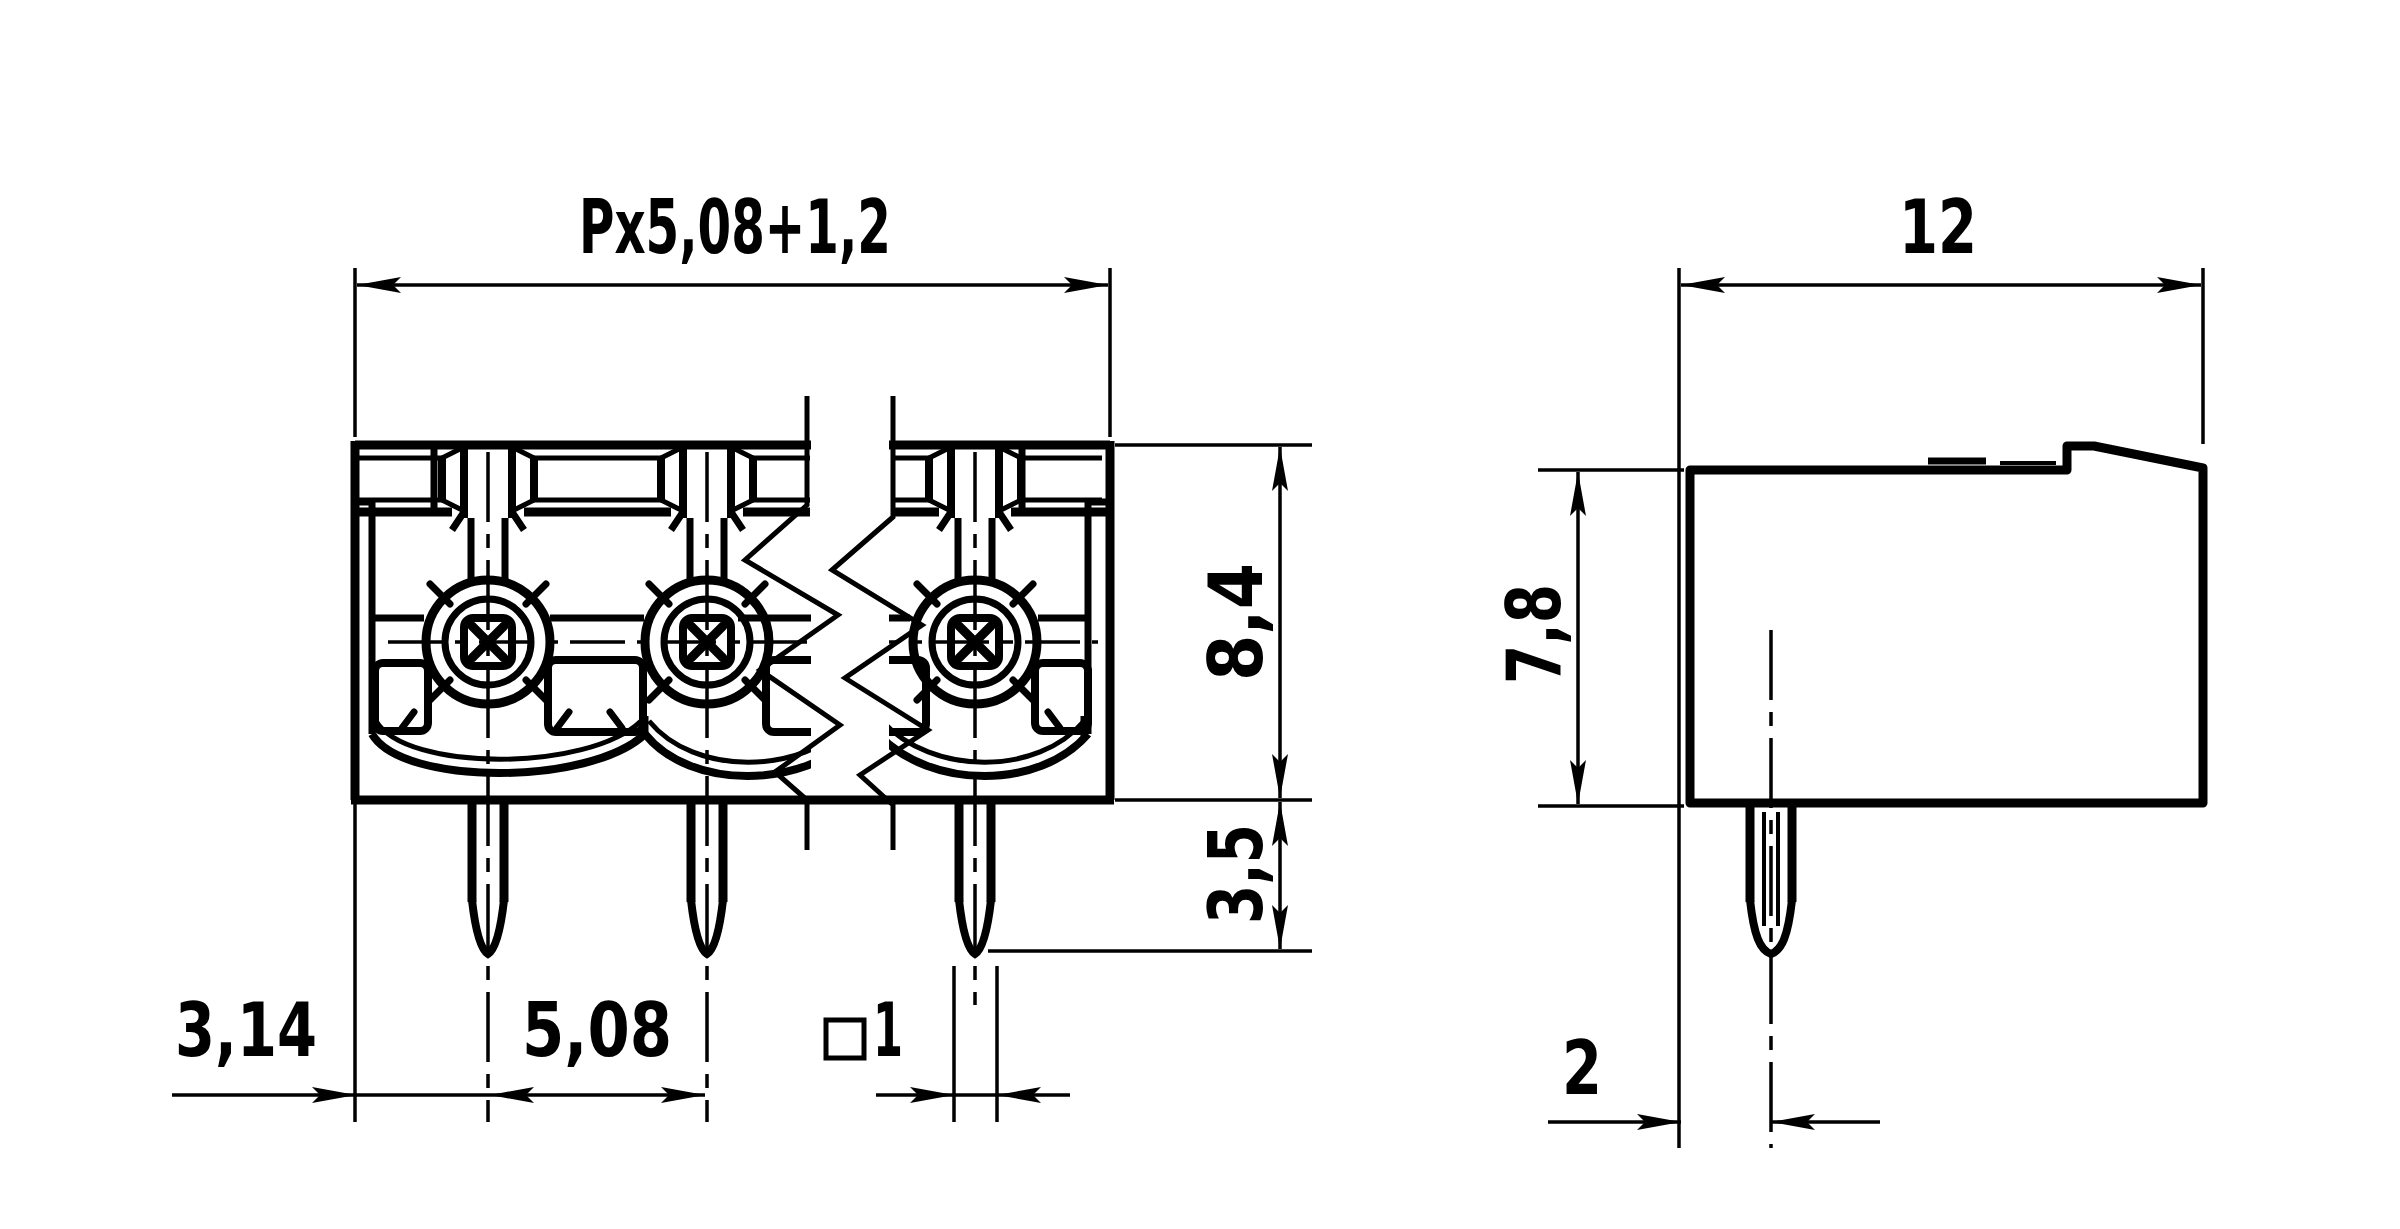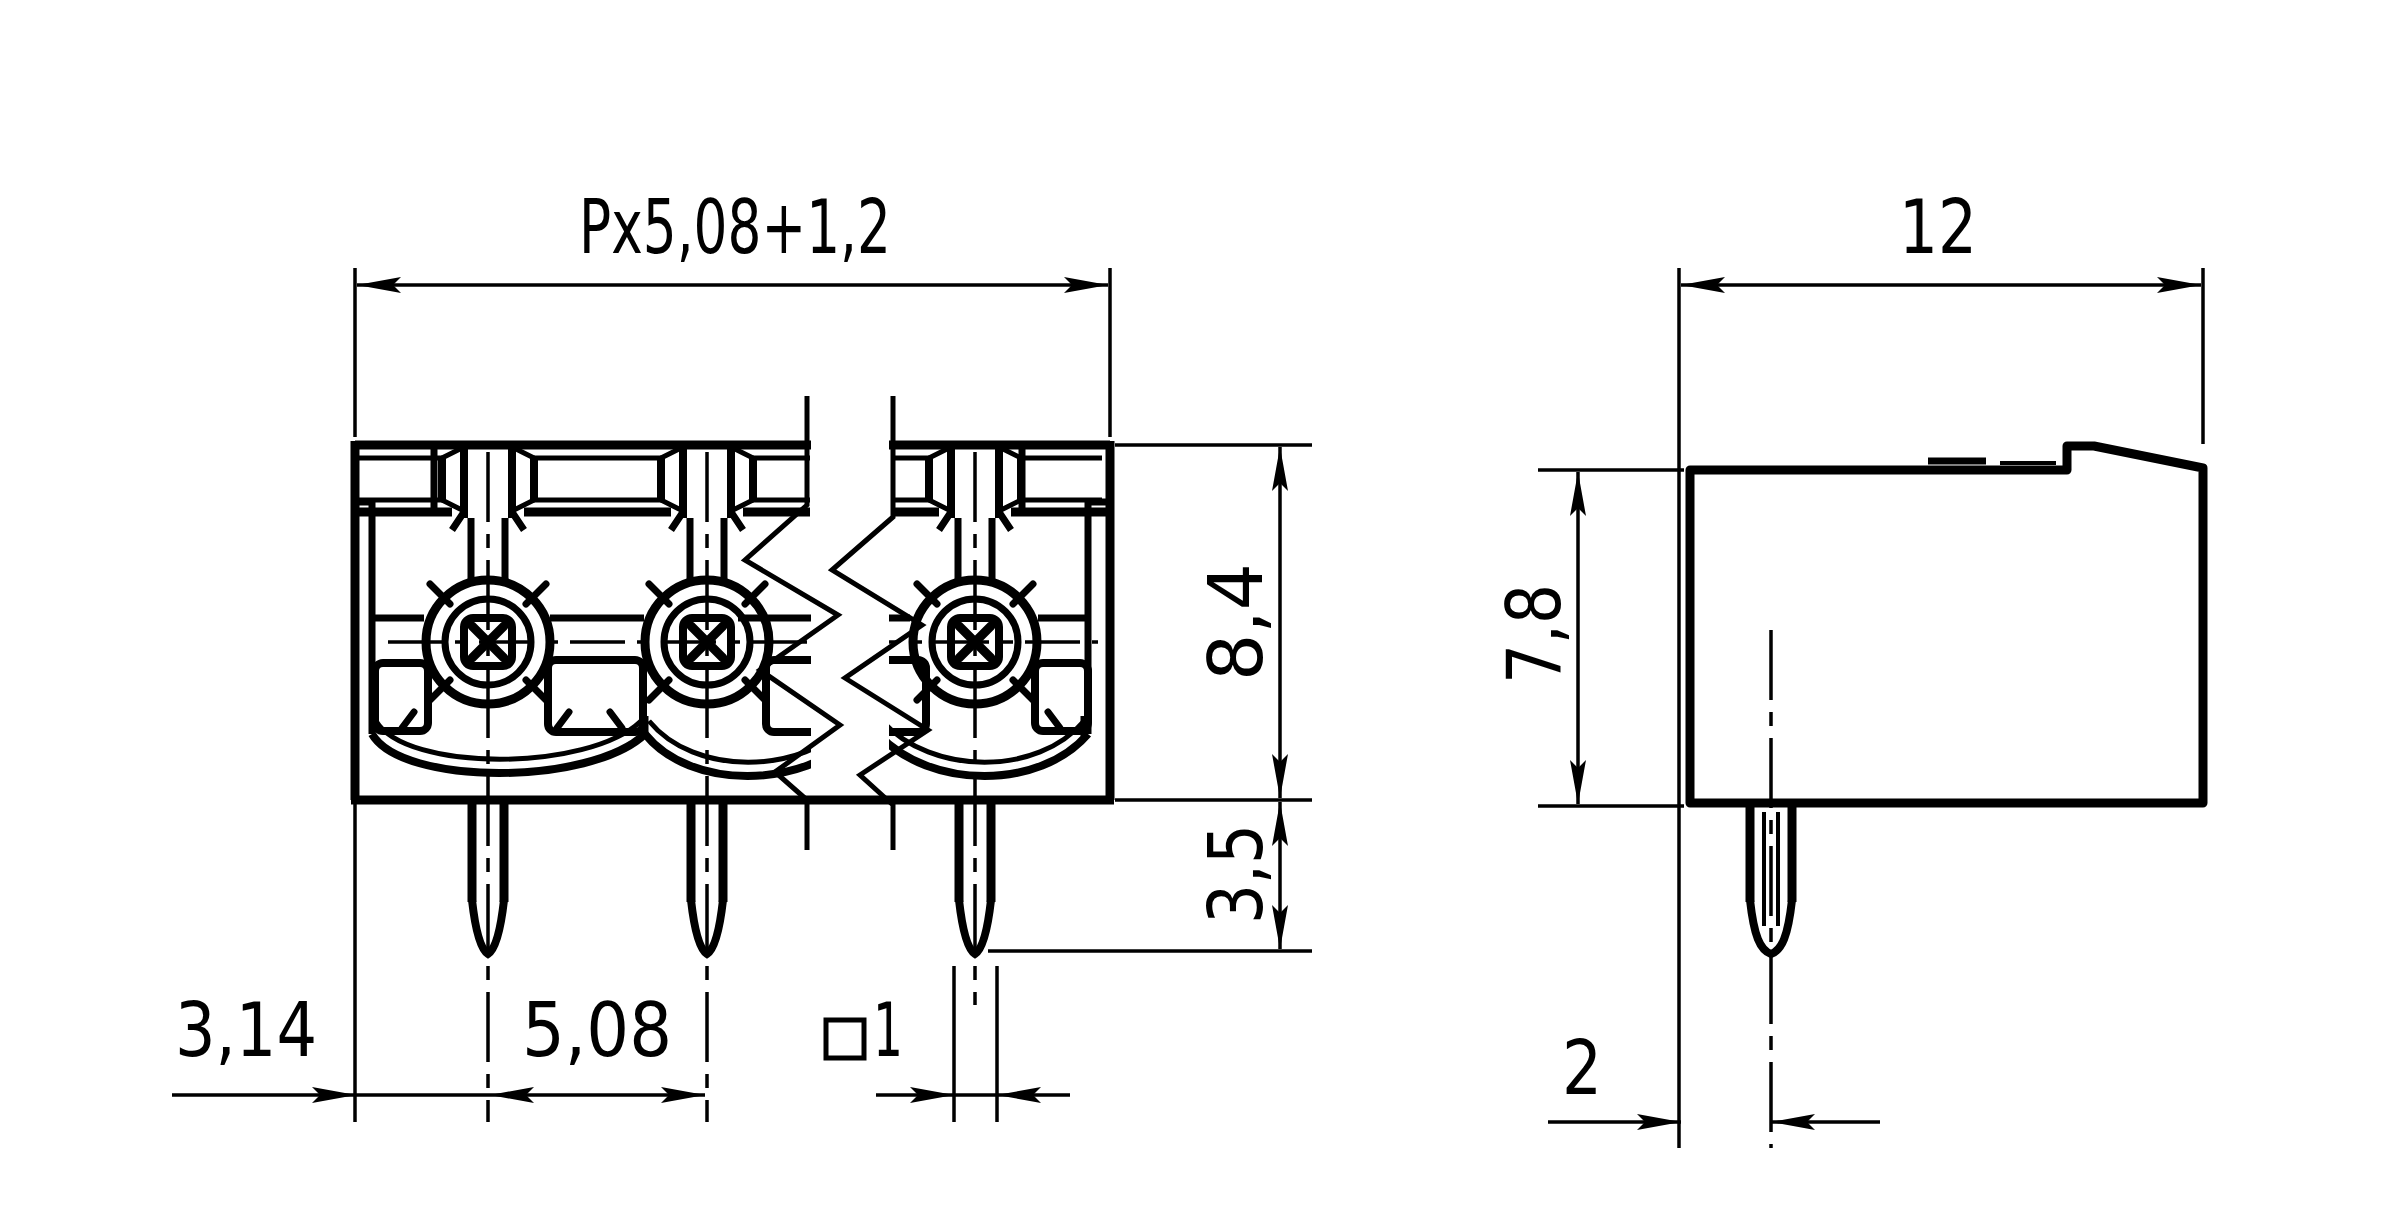--- a/index.html
+++ b/index.html
@@ -1,17 +1,17 @@
 <!DOCTYPE html>
 <html><head>
 <meta charset="utf-8">
 <style>
   html,body{margin:0;padding:0;background:#ffffff;}
   .stage{position:relative;width:2400px;height:1229px;background:#fff;overflow:hidden;
-         font-family:"DejaVu Sans", sans-serif;}
+         font-family:"DejaVu Sans", sans-serif;font-weight:bold;}
   svg{display:block;}
   .s9{stroke:#000;stroke-width:9;fill:none;}
   .s8{stroke:#000;stroke-width:8;fill:none;}
   .s7{stroke:#000;stroke-width:7;fill:none;}
   .s5{stroke:#000;stroke-width:5;fill:none;}
   .s4{stroke:#000;stroke-width:4;fill:none;}
   .dim{stroke:#000;stroke-width:3.5;fill:none;}
   .cl{stroke:#000;stroke-width:3.5;fill:none;stroke-dasharray:70 12 14 12;}
   .clh{stroke:#000;stroke-width:3.5;fill:none;stroke-dasharray:55 12 12 12;}
   .arr{fill:#000;stroke:none;}

